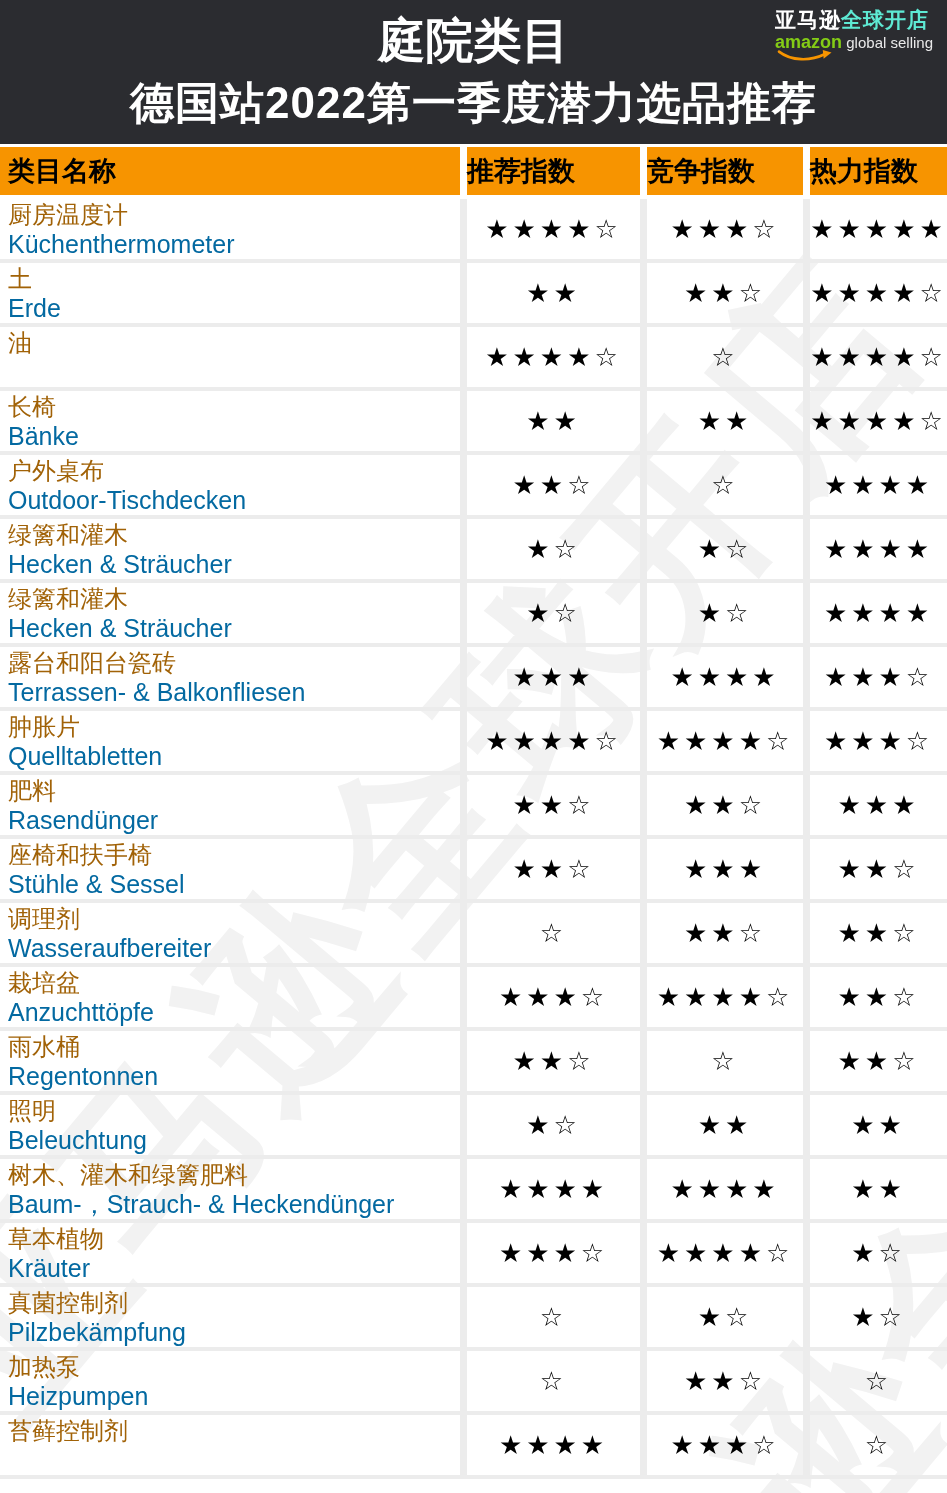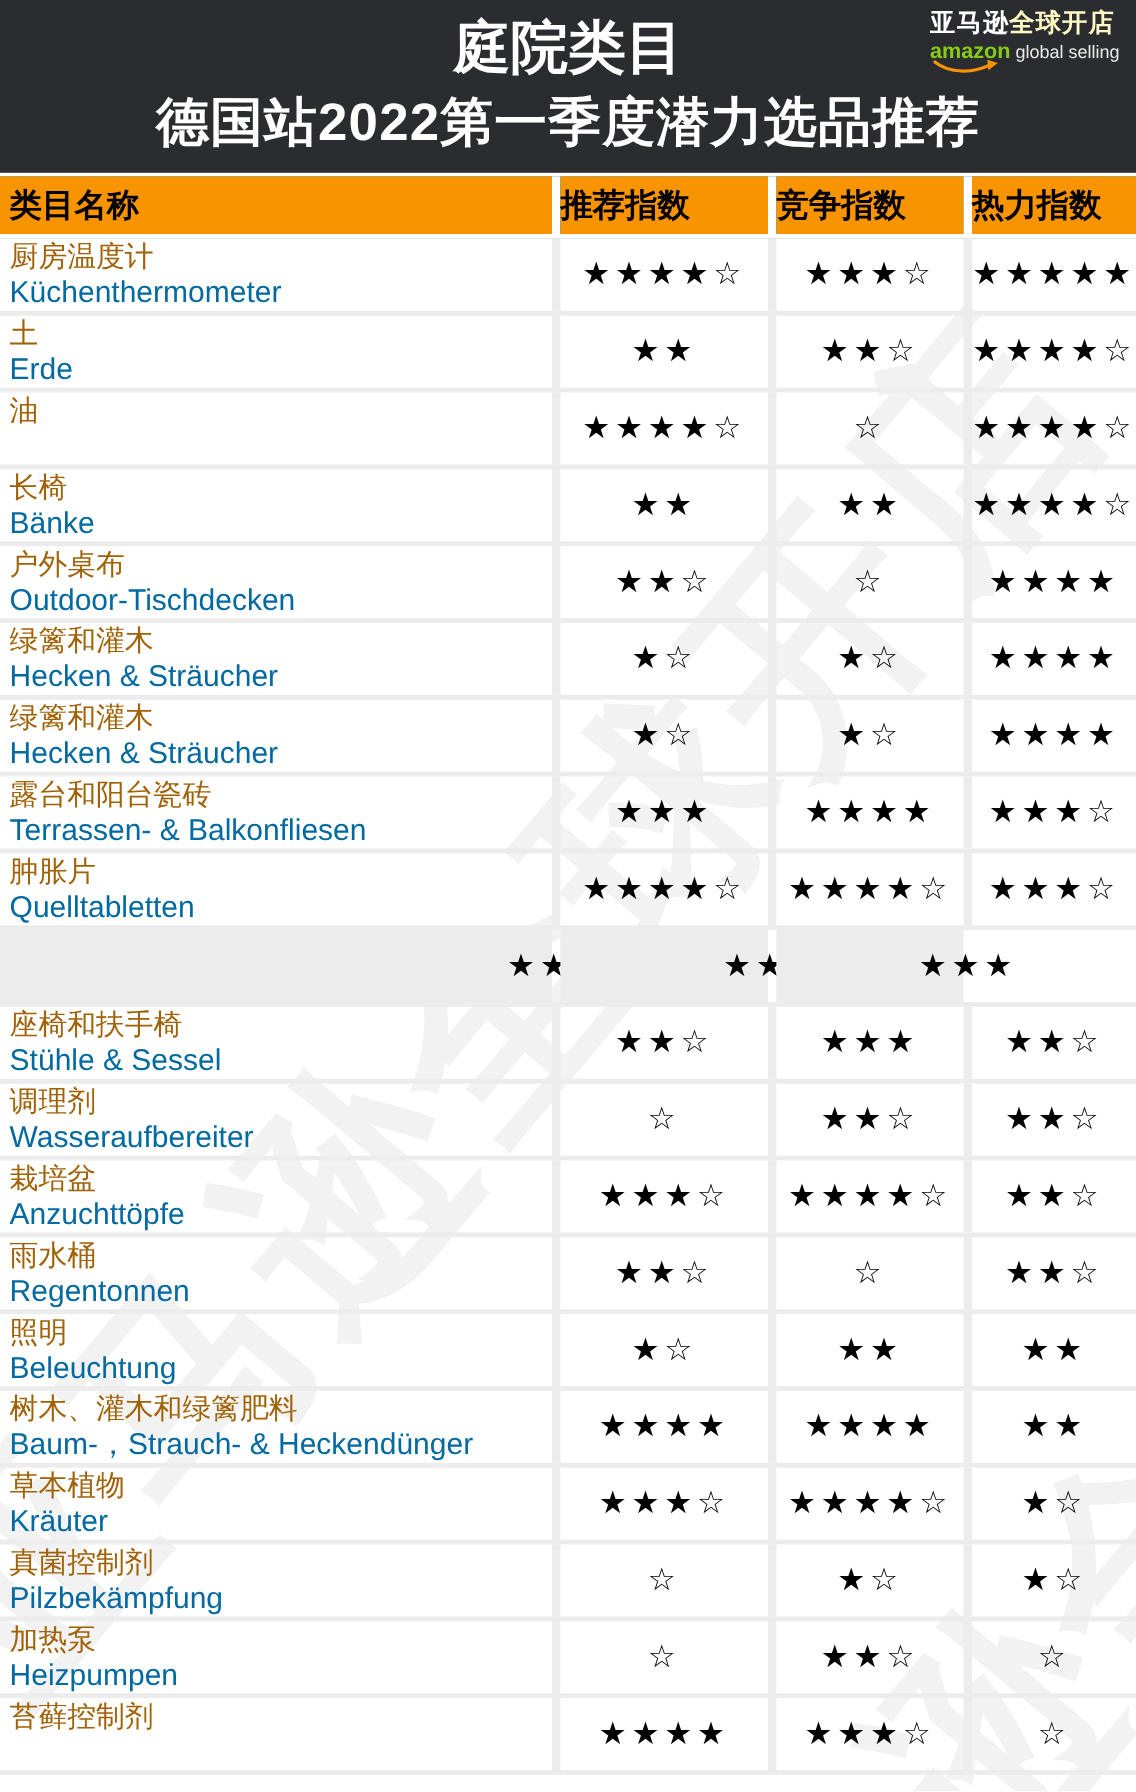--- a/index.html
+++ b/index.html
@@ -20,30 +20,30 @@
   .top{
     position:relative;z-index:2;background:#2B2C30;height:144px;
     margin-bottom:3px;text-align:center;color:#ffffff;
   }
   .title{padding-top:14px;font-size:48px;line-height:54px;font-weight:bold;}
   .subtitle{margin-top:10px;font-size:44px;line-height:50px;font-weight:bold;letter-spacing:1px;}
   
   .logo{position:absolute;top:8px;right:14px;text-align:left;line-height:1.1;}
   .logo-cn{font-size:21px;font-weight:bold;letter-spacing:1px;}
   .logo-cn .w{color:#ffffff;}
-  .logo-cn .o{color:#fef9c3;}
+  .logo-cn .o{color:#5eead4;}
   .logo-en{position:relative;margin-top:2px;font-size:15px;color:#E9E9E9;}
   .logo-en .amz{font-size:18px;font-weight:bold;color:#84cc16;letter-spacing:0;}
   .smile{position:absolute;left:1px;top:16px;width:62px;height:14px;}
   
   .grid-row{
     display:grid;
     grid-template-columns:460px 7px 173px 7px 156px 7px 137px;
   }
-  .thead{position:relative;z-index:2;height:48px;border-bottom:4px solid #ffffff;background:#0f766e;}
+  .thead{position:relative;z-index:2;height:48px;border-bottom:4px solid #ffffff;background:#ef4444;}
   .thead .hc{
     background:#F79400;color:#000000;font-size:27px;font-weight:bold;
     line-height:48px;text-align:left;
   }
   .thead .hc.name{text-align:left;padding-left:8px;}
   .thead .hsep{background:#ffffff;}
   .tbody{position:relative;z-index:1;}
   .row{height:60px;border-bottom:4px solid #ECECEC;background:transparent;}
   .cell-name{padding:1px 0 0 8px;overflow:hidden;}
   .cn{font-size:24px;line-height:30px;color:#a16207;}
@@ -200,20 +200,24 @@
       </div>
       <div class="vsep"></div>
       <div class="stars">★★★★☆</div>
       <div class="vsep"></div>
       <div class="stars">★★★★☆</div>
       <div class="vsep"></div>
       <div class="stars">★★★☆</div>
     </div>
 
     <div class="grid-row row">
+      <div class="cell-name">
+        <div class="cn">肥料</div>
+        <div class="de">Rasendünger</div>
+      </div>
       <div class="vsep"></div>
       <div class="stars">★★☆</div>
       <div class="vsep"></div>
       <div class="stars">★★☆</div>
       <div class="vsep"></div>
       <div class="stars">★★★</div>
     </div>
 
     <div class="grid-row row">
       <div class="cell-name">

